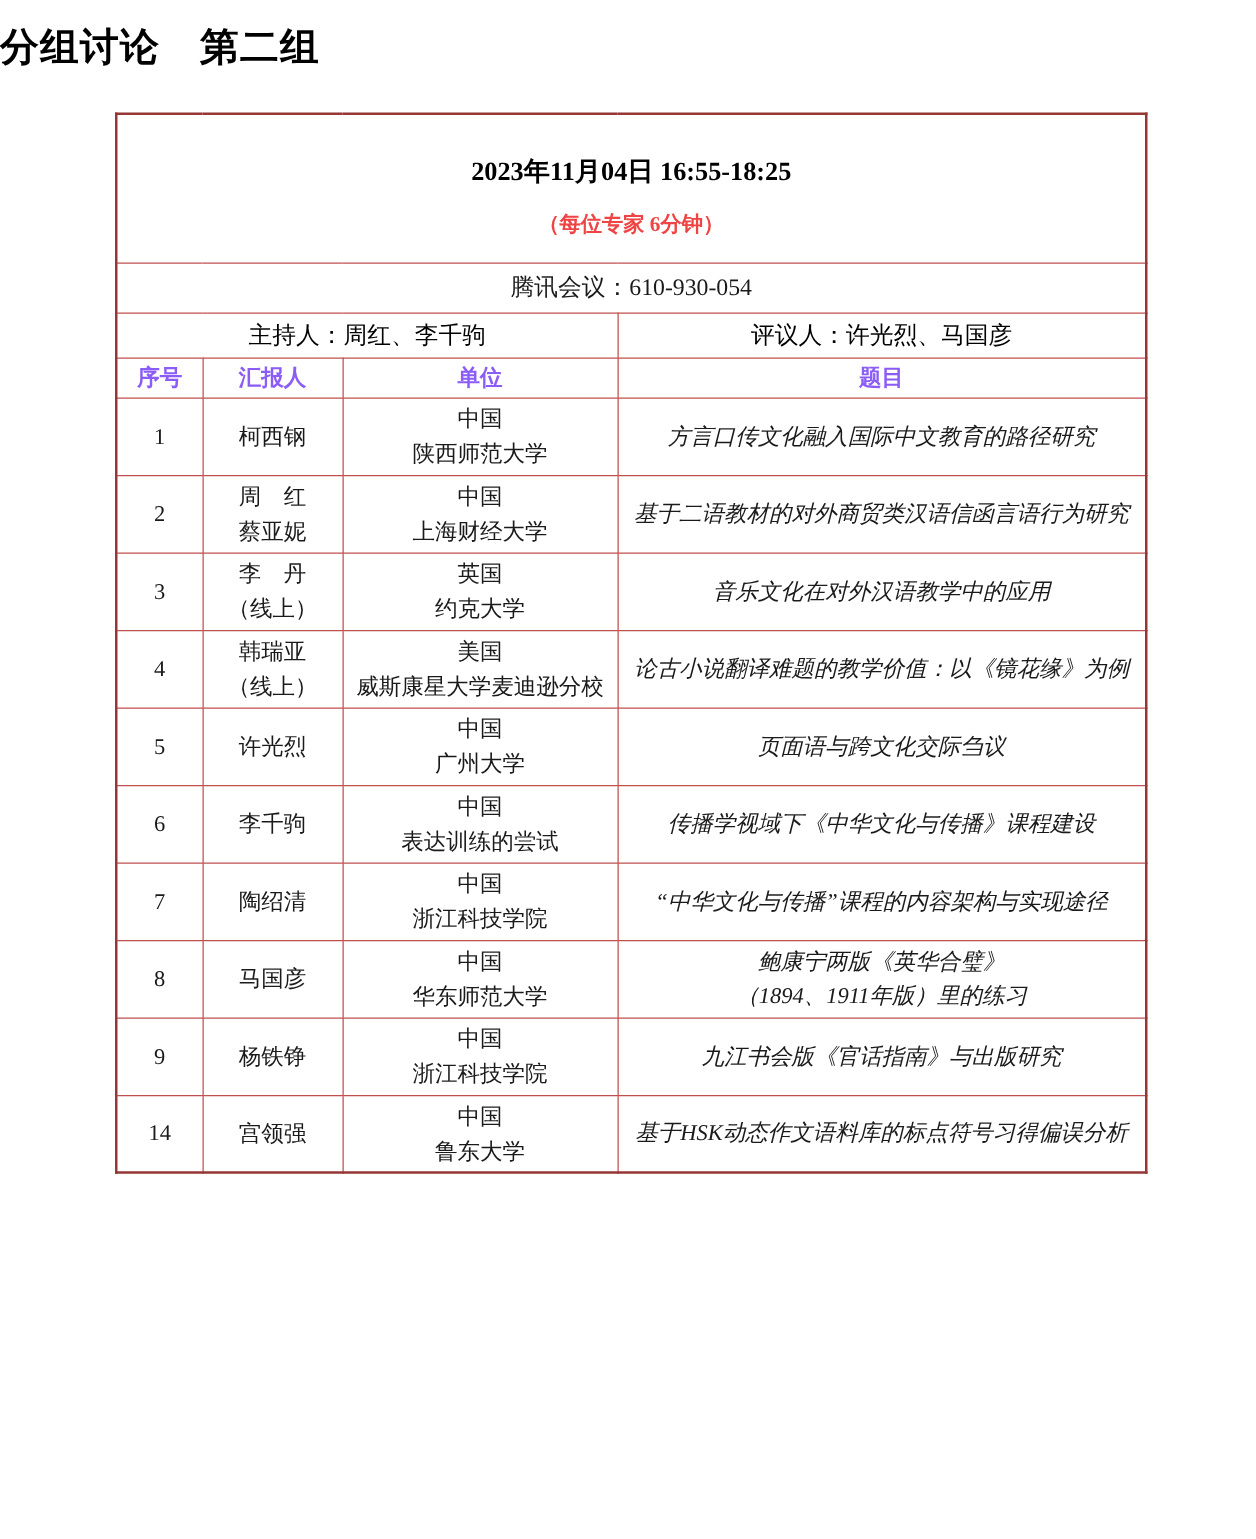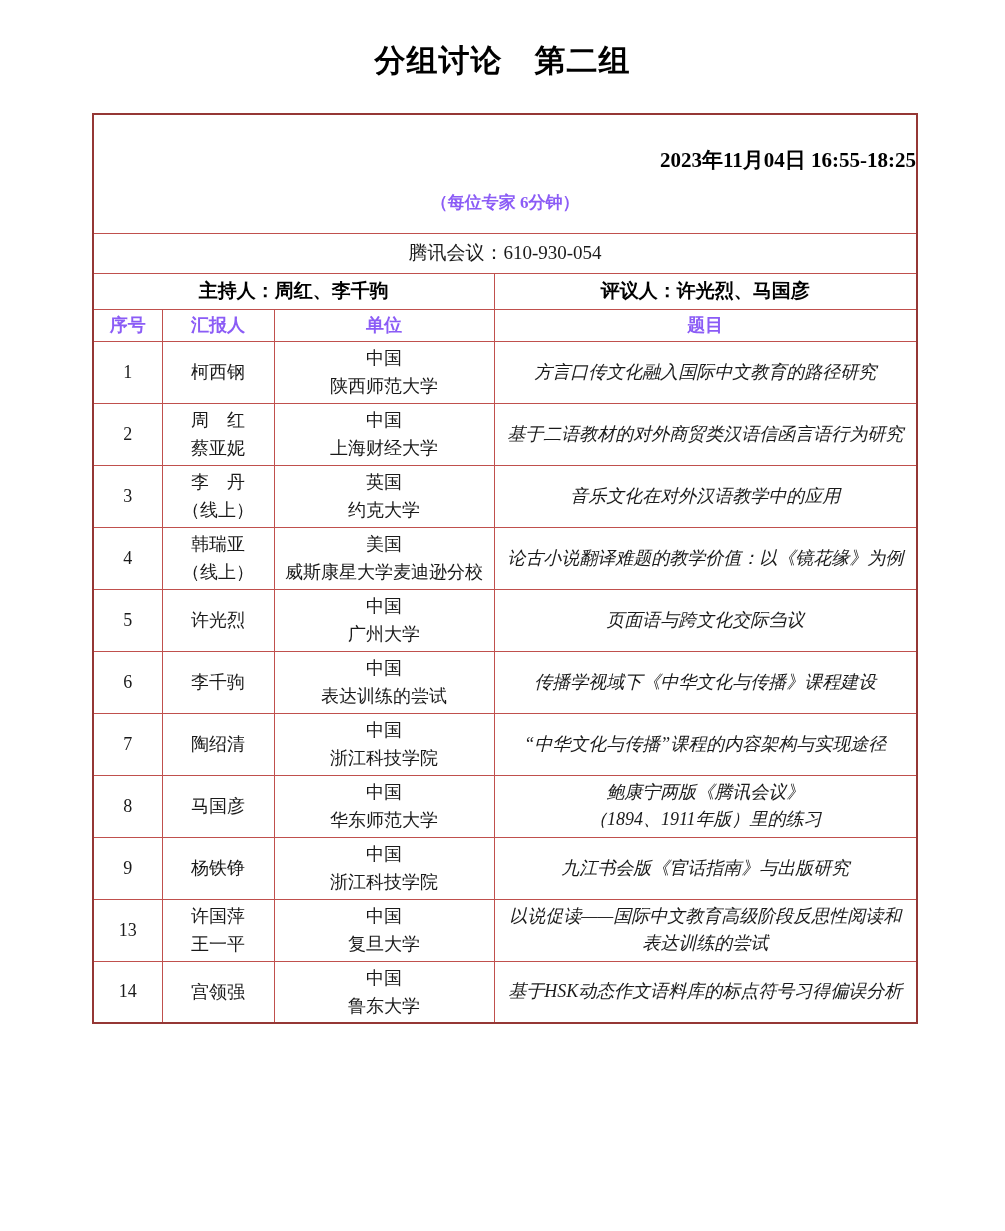--- a/index.html
+++ b/index.html
@@ -9,26 +9,26 @@
   }
   *{margin:0;padding:0;box-sizing:border-box;}
   html,body{background:#ffffff;}
   body{
     width:1005px;height:1231px;
     font-family:"Liberation Serif","DejaVu Serif",serif;
     color:var(--text);
     position:relative;
   }
   .page-title{
-    text-align:center;
+    text-align:left;
     font-family:"DejaVu Sans","Liberation Sans",sans-serif;
     font-weight:bold;
     font-size:31px;
     letter-spacing:1px;
-    padding-top:40px;
+    padding-top:17px;
     color:#000;
   }
   table.program{
     border-collapse:collapse;
     table-layout:fixed;
     width:826px;
     margin:31px 0 0 92px;
     border:2px solid var(--border-outer);
   }
   table.program td, table.program th{
@@ -37,24 +37,24 @@
     vertical-align:middle;
     overflow:hidden;
   }
   col.c-no{width:69px;}
   col.c-presenter{width:112px;}
   col.c-affiliation{width:220px;}
   col.c-title{width:423px;}
 
   
   td.date-cell{height:119px;vertical-align:top;padding-top:13px;}
-  .date-line{font-weight:bold;font-size:21px;color:#000;text-align:right;}
-  .note-line{font-weight:bold;font-size:17px;color:#8b5cf6;margin-top:17px;}
+  .date-line{font-weight:bold;font-size:21px;color:#000;}
+  .note-line{font-weight:bold;font-size:17px;color:#ef4444;margin-top:17px;}
   td.meeting-cell{height:40px;font-size:19px;margin-top:20px;}
-  td.host-cell,td.reviewer-cell{height:36px;font-weight:bold;font-size:19px;color:#000;}
+  td.host-cell,td.reviewer-cell{height:36px;font-weight:normal;font-size:19px;color:#000;}
   tr.head-row th{height:32px;font-weight:bold;font-size:18px;color:#8b5cf6;
     font-family:"Liberation Serif","DejaVu Serif",serif;}
 
   
   tr.data-row td{height:62px;font-size:18px;}
   td.cell-no{font-size:19px;}
   .line{line-height:28px;}
   td.cell-title .line{line-height:27px;font-style:italic;}
 </style>
 </head>
@@ -188,50 +188,35 @@
       <tr class="data-row">
     <td class="cell-no">8</td>
     <td class="cell-presenter">
           <div class="line">马国彦</div>
         </td>
     <td class="cell-affiliation">
           <div class="line">中国</div>
           <div class="line">华东师范大学</div>
         </td>
     <td class="cell-title">
-          <div class="line">鲍康宁两版《腾讯会议》</div>
+          <div class="line">鲍康宁两版《英华合璧》</div>
           <div class="line">（1894、1911年版）里的练习</div>
         </td>
   </tr>
       <tr class="data-row">
     <td class="cell-no">9</td>
     <td class="cell-presenter">
           <div class="line">杨铁铮</div>
         </td>
     <td class="cell-affiliation">
           <div class="line">中国</div>
           <div class="line">浙江科技学院</div>
         </td>
     <td class="cell-title">
           <div class="line">九江书会版《官话指南》与出版研究</div>
-        </td>
-  </tr>
-      <tr class="data-row">
-    <td class="cell-no">13</td>
-    <td class="cell-presenter">
-          <div class="line">许国萍</div>
-          <div class="line">王一平</div>
-        </td>
-    <td class="cell-affiliation">
-          <div class="line">中国</div>
-          <div class="line">复旦大学</div>
-        </td>
-    <td class="cell-title">
-          <div class="line">以说促读——国际中文教育高级阶段反思性阅读和</div>
-          <div class="line">表达训练的尝试</div>
         </td>
   </tr>
       <tr class="data-row">
     <td class="cell-no">14</td>
     <td class="cell-presenter">
           <div class="line">宫领强</div>
         </td>
     <td class="cell-affiliation">
           <div class="line">中国</div>
           <div class="line">鲁东大学</div>

